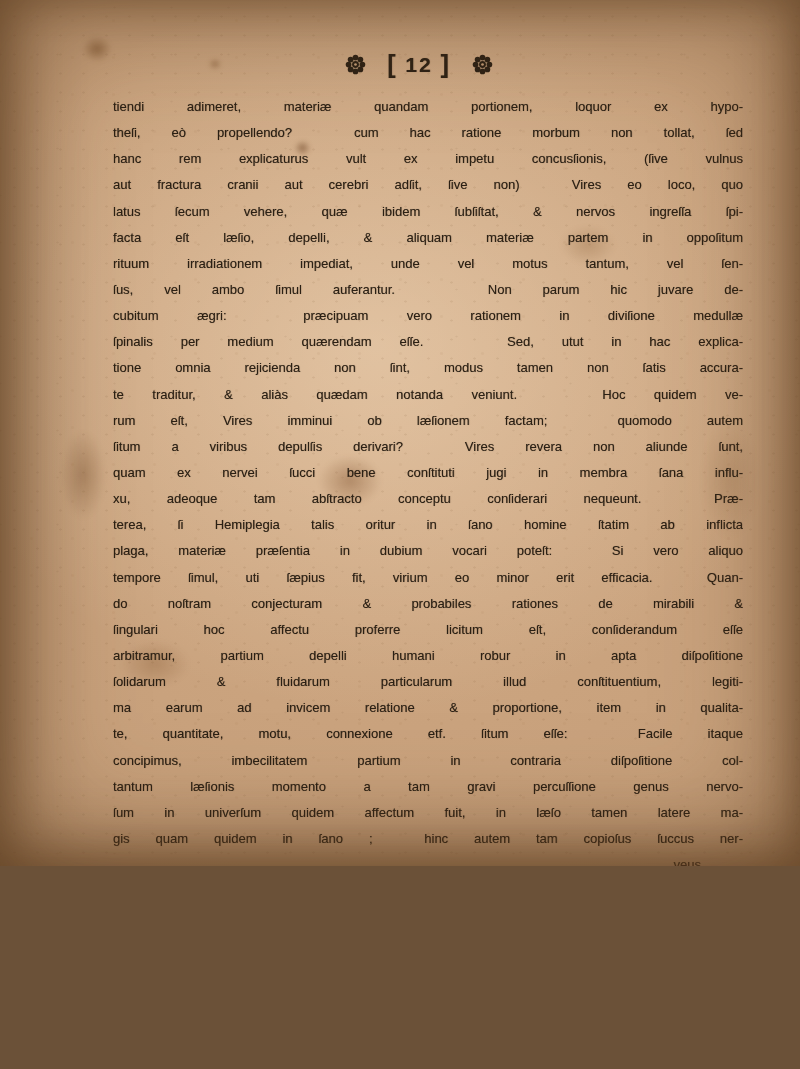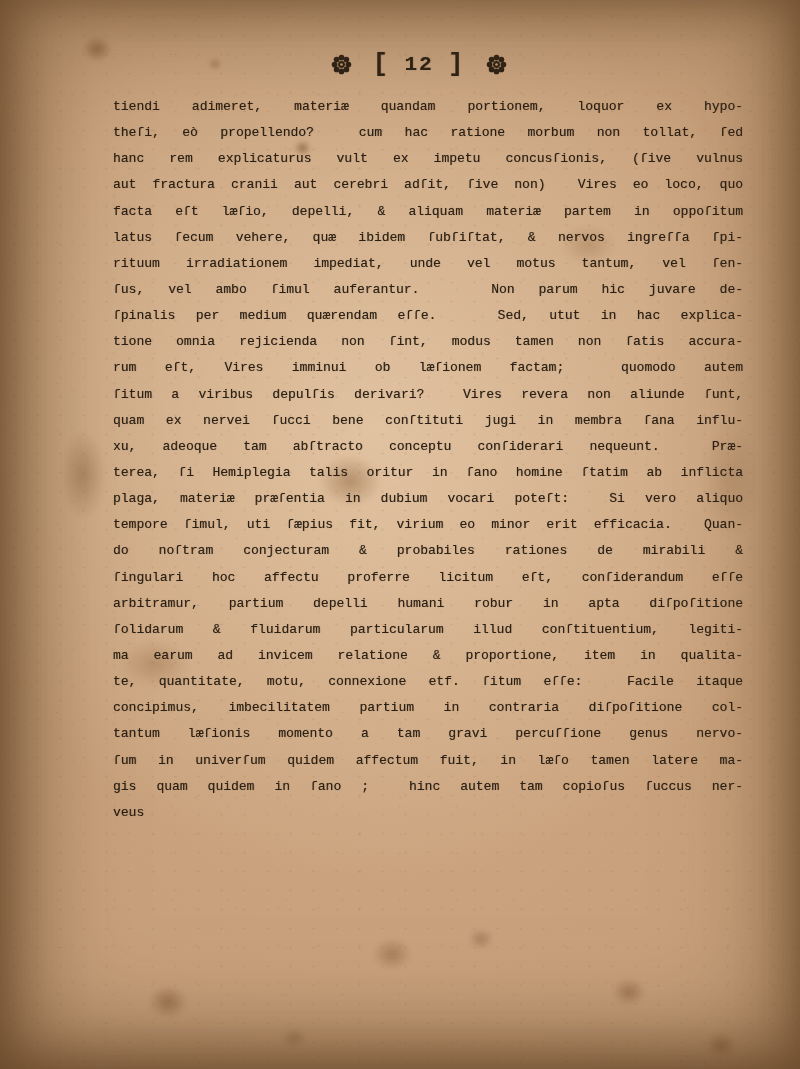--- a/index.html
+++ b/index.html
@@ -1,22 +1,22 @@
 <!DOCTYPE html>
 <html><head>
 <meta charset="utf-8">
 <style>
   html,body { margin:0; padding:0; background:#6b5138; }
   .page {
-    position:relative; width:800px; height:1069px; overflow:hidden;
+    position:relative; width:800px; height:866px; overflow:hidden;
     background-color:#c49c77;
     background-image:
       radial-gradient(ellipse 85% 65% at 47% 40%, rgba(255,237,210,0.38), rgba(255,237,210,0) 65%),
       radial-gradient(ellipse 120% 110% at 50% 48%, #d0a984 0%, #c69f7a 55%, #ad8760 84%, #97744c 100%);
-    font-family:Liberation Mono, monospace;
+    font-family:Liberation Sans, sans-serif;
   }
   .speckles {
     position:absolute; inset:0; pointer-events:none; opacity:.8;
     background-image:
       radial-gradient(rgba(118,84,50,0.14) 1px, rgba(0,0,0,0) 1.6px),
       radial-gradient(rgba(148,108,68,0.10) 1px, rgba(0,0,0,0) 2.1px),
       radial-gradient(rgba(90,60,32,0.10) 0.8px, rgba(0,0,0,0) 1.4px);
     background-size:23px 19px, 41px 37px, 57px 47px;
     background-position:3px 7px, 11px 2px, 29px 31px;
   }
@@ -58,21 +58,21 @@
   .textblock {
     position:absolute; left:113px; top:94px; width:630px;
     color:#2b2014; font-size:13px;
     text-shadow:0.35px 0.35px 0.7px rgba(43,32,20,0.45);
   }
   .line {
     height:26.15px; line-height:26.15px; overflow:hidden;
     white-space:pre-wrap;
     text-align:justify; text-align-last:justify;
   }
-  .catchword-row { height:26.15px; line-height:26.15px; padding-right:42px; }
+  .catchword-row { height:26.15px; line-height:26.15px; text-align:right; padding-right:42px; }
 </style>
 </head>
 <body>
 
 <div class="page">
   <div class="speckles"></div>
 
   <div class="stain s1"></div>
   <div class="stain s2"></div>
   <div class="stain s3"></div>
@@ -118,26 +118,28 @@
       </g>
       <circle cx="12" cy="12" r="1.4" fill="#c49c77"></circle>
     </svg>
   </div>
 
   <div class="textblock">
     <div class="line">tiendi adimeret, materiæ quandam portionem, loquor ex hypo-</div>
     <div class="line">theſi, eò propellendo?  cum hac ratione morbum non tollat, ſed</div>
     <div class="line">hanc rem explicaturus vult ex impetu concusſionis, (ſive vulnus</div>
     <div class="line">aut fractura cranii aut cerebri adſit, ſive non)  Vires eo loco, quo</div>
+    <div class="line">latus ſecum vehere, quæ ibidem ſubſiſtat, &amp; nervos ingreſſa ſpi-</div>
     <div class="line">facta eſt læſio, depelli, &amp; aliquam materiæ partem in oppoſitum</div>
-    <div class="line">latus ſecum vehere, quæ ibidem ſubſiſtat, &amp; nervos ingreſſa ſpi-</div>
     <div class="line">rituum irradiationem impediat, unde vel motus tantum, vel ſen-</div>
     <div class="line">ſus, vel ambo ſimul auferantur.   Non parum hic juvare de-</div>
+    <div class="line">cubitum ægri:  præcipuam vero rationem in diviſione medullæ</div>
     <div class="line">ſpinalis per medium quærendam eſſe.   Sed, utut in hac explica-</div>
     <div class="line">tione omnia rejicienda non ſint, modus tamen non ſatis accura-</div>
+    <div class="line">te traditur, &amp; aliàs quædam notanda veniunt.   Hoc quidem ve-</div>
     <div class="line">rum eſt, Vires imminui ob læſionem factam;  quomodo autem</div>
     <div class="line">ſitum a viribus depulſis derivari?  Vires revera non aliunde ſunt,</div>
     <div class="line">quam ex nervei ſucci bene conſtituti jugi in membra ſana influ-</div>
     <div class="line">xu, adeoque tam abſtracto conceptu conſiderari nequeunt.  Præ-</div>
     <div class="line">terea, ſi Hemiplegia talis oritur in ſano homine ſtatim ab inflicta</div>
     <div class="line">plaga, materiæ præſentia in dubium vocari poteſt:  Si vero aliquo</div>
     <div class="line">tempore ſimul, uti ſæpius fit, virium eo minor erit efficacia.  Quan-</div>
     <div class="line">do noſtram conjecturam &amp; probabiles rationes de mirabili &amp;</div>
     <div class="line">ſingulari hoc affectu proferre licitum eſt, conſiderandum eſſe</div>
     <div class="line">arbitramur, partium depelli humani robur in apta diſpoſitione</div>

